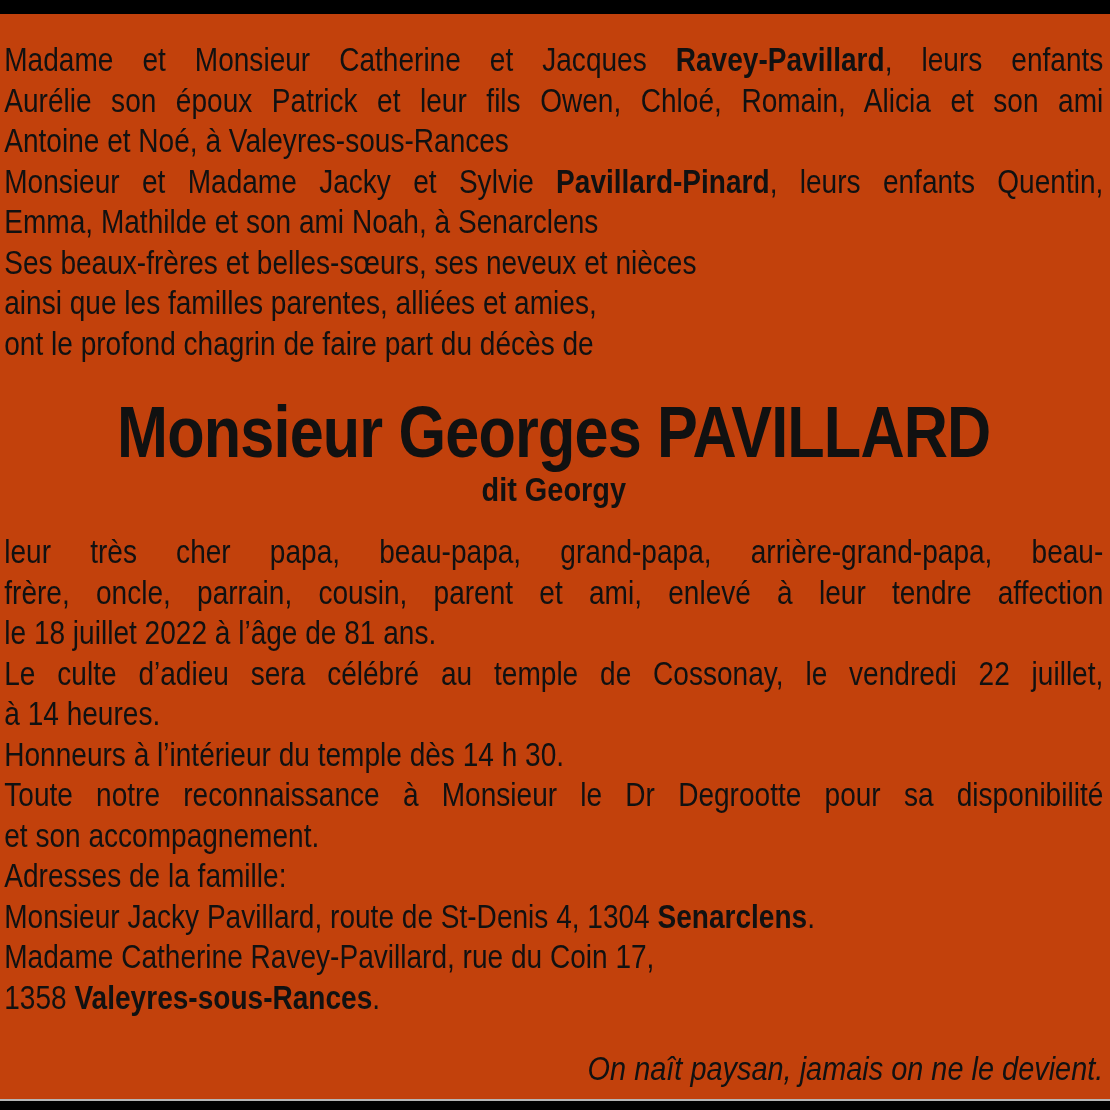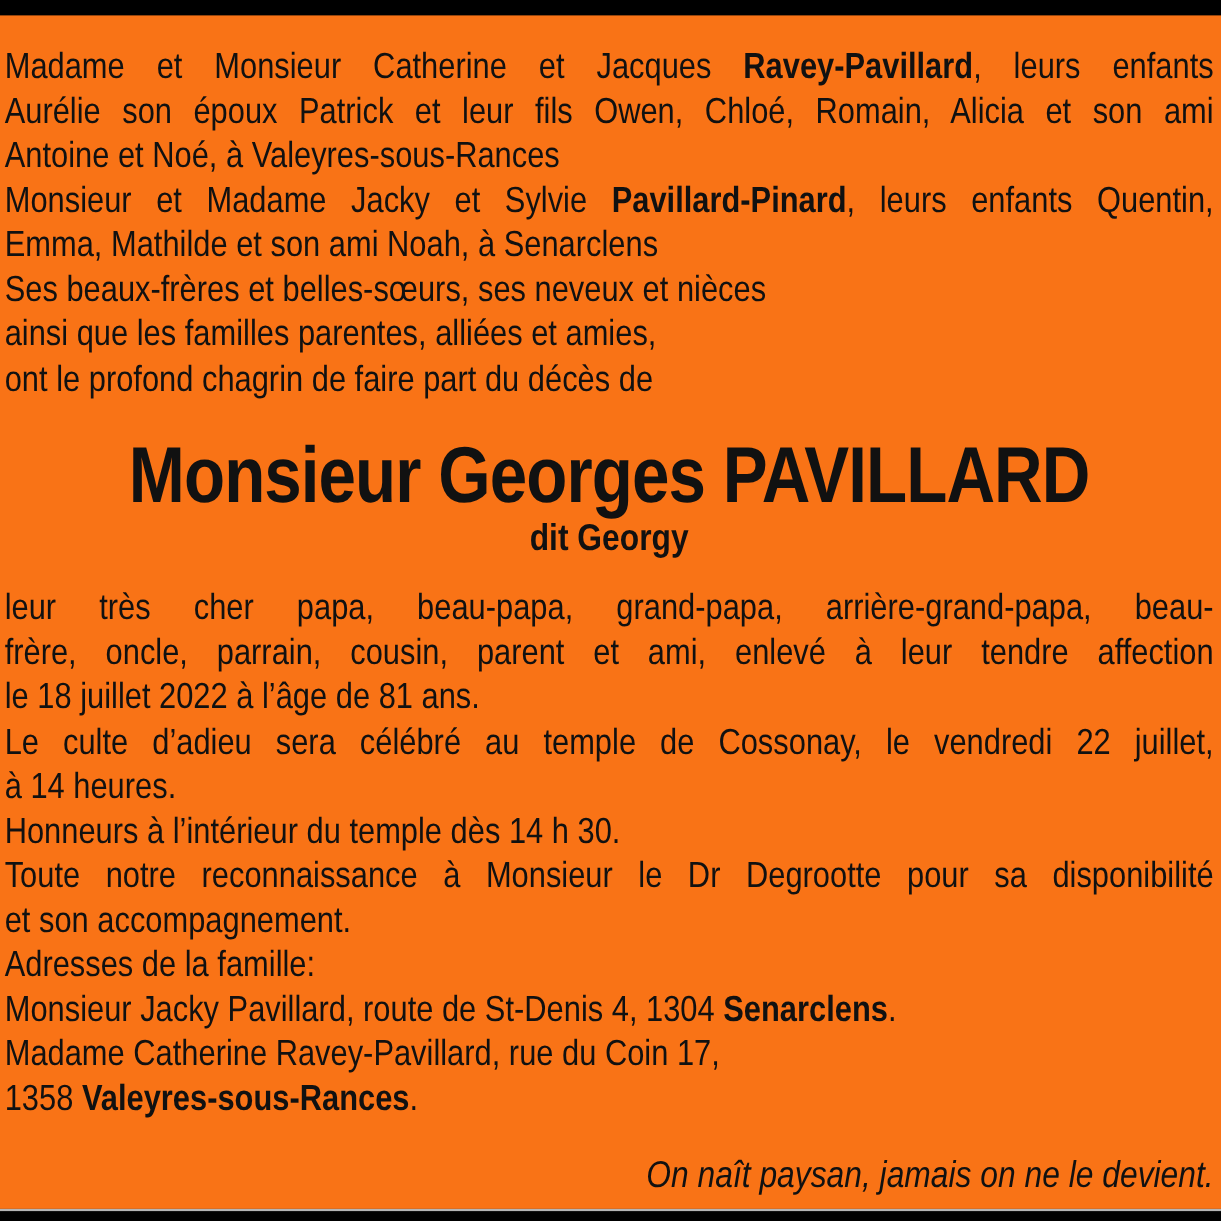--- a/index.html
+++ b/index.html
@@ -1,19 +1,19 @@
 <!DOCTYPE html>
 <html lang="fr"><head>
 <meta charset="utf-8">
 <style>
   html,body{margin:0;padding:0;background:#ffffff;}
   .sheet{
     position:relative;
     width:1110px;height:1110px;
-    background:#f97316;
+    background:#c2410c;
     overflow:hidden;
     font-family:"Liberation Sans","DejaVu Sans",sans-serif;
     color:#111111;
   }
   .top-rule{
     position:absolute;top:0;left:0;width:1110px;height:14px;
     background:#000000;
   }
   .bottom-rule{
     position:absolute;bottom:0;left:0;width:1110px;height:9px;

